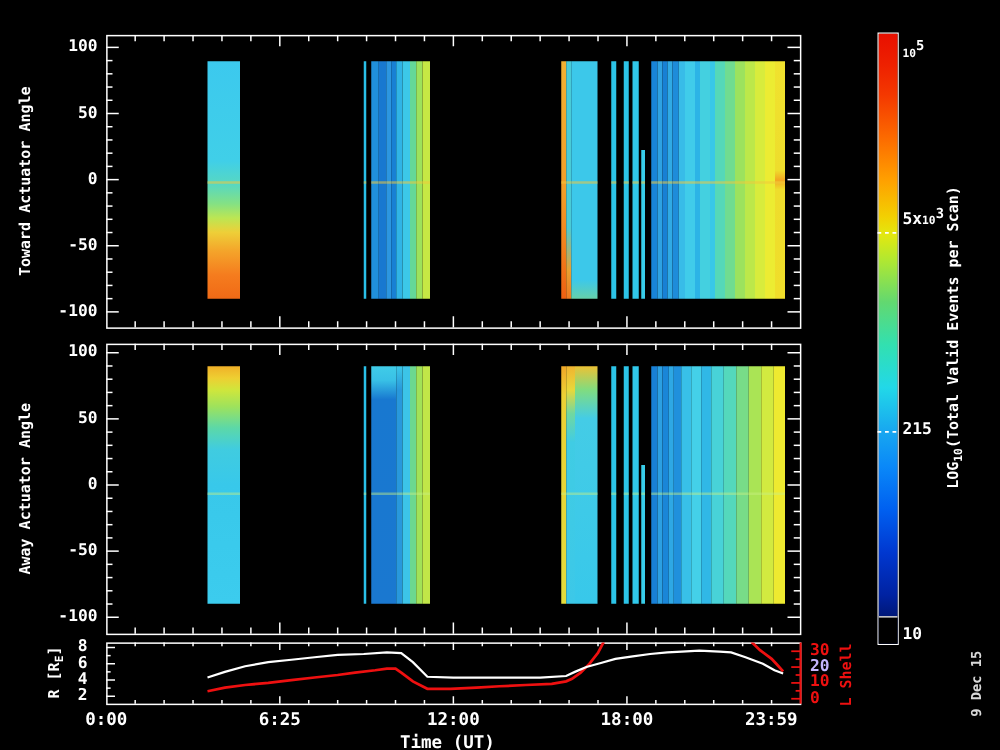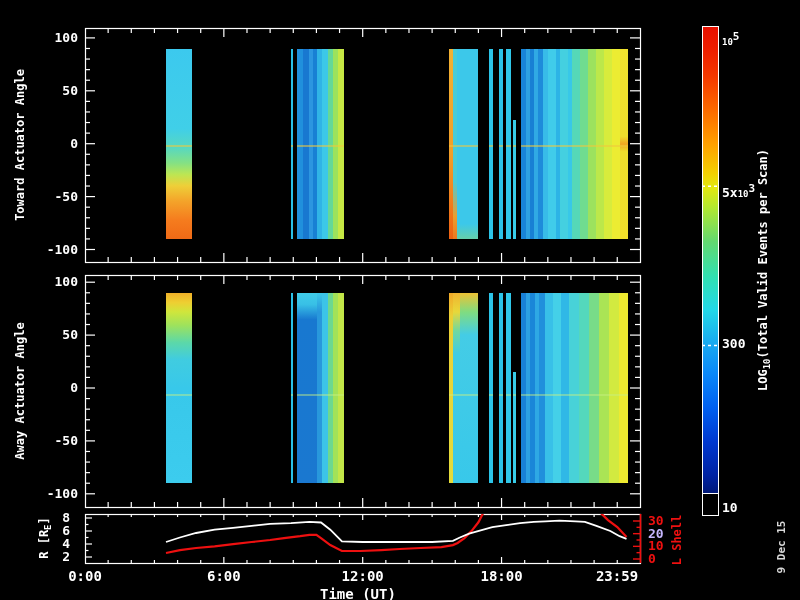--- a/index.html
+++ b/index.html
@@ -488,39 +488,39 @@
       <clipPath id="p3clip">
         <rect x="85" y="514" width="555" height="49"></rect>
       </clipPath>
       <g clip-path="url(#p3clip)">
         <polyline points="166.0,553.0 179.9,550.1 196.1,548.0 214.6,546.3 233.1,544.1 251.6,542.0 270.1,540.0 284.0,538.1 300.2,536.2 309.5,534.9 316.4,534.9 321.0,538.1 330.3,545.1 341.9,551.0 360.4,551.0 381.2,550.1 399.7,549.0 420.6,548.0 441.4,547.1 452.9,545.1 457.6,543.0 464.5,538.1 471.5,531.1 478.4,522.3 483.0,513.4" fill="none" stroke="#ee1010" stroke-width="2.2"></polyline>
         <polyline points="601.1,513.4 608.0,520.1 617.3,527.1 621.9,532.0 626.5,537.1" fill="none" stroke="#ee1010" stroke-width="2.2"></polyline>
         <polyline points="166.0,542.0 179.9,537.5 196.1,533.0 214.6,529.7 233.1,527.8 251.6,525.8 270.1,523.9 291.0,523.2 309.5,521.9 321.0,522.5 330.3,529.7 341.9,541.4 362.7,542.0 385.8,542.0 409.0,542.0 432.1,542.0 452.9,540.8 459.9,537.5 469.1,533.6 480.7,530.4 492.3,527.1 506.2,525.1 520.1,523.2 533.9,521.9 545.5,521.3 559.4,520.6 575.6,521.3 584.9,521.9 596.4,525.8 610.3,531.0 619.6,536.2 626.5,538.8" fill="none" stroke="#ffffff" stroke-width="1.8"></polyline>
       </g>
     </svg>
 <div class="cbtick" style="left: 722px; top: 29.88px;"><span class="cb-base">10</span><sup>5</sup></div>
-    <div class="cbtick" style="left: 722px; top: 182px;">5x<span class="cb-base">10</span><sup>3</sup></div>
-    <div class="cbtick" style="left: 722px; top: 336.48px;">300</div>
+    <div class="cbtick" style="left: 722px; top: 164px;">5x<span class="cb-base">10</span><sup>3</sup></div>
+    <div class="cbtick" style="left: 722px; top: 336.48px;">215</div>
     <div class="cbtick" style="left: 722px; top: 499.65px;">10</div>
     <div class="ticklab" style="left: 32px; top: 29.9px; width: 46px; text-align: right;">100</div>
     <div class="ticklab" style="left: 32px; top: 82.8px; width: 46px; text-align: right;">50</div>
     <div class="ticklab" style="left: 32px; top: 135.7px; width: 46px; text-align: right;">0</div>
     <div class="ticklab" style="left: 32px; top: 188.6px; width: 46px; text-align: right;">-50</div>
     <div class="ticklab" style="left: 32px; top: 241.5px; width: 46px; text-align: right;">-100</div>
     <div class="ticklab" style="left: 32px; top: 274.2px; width: 46px; text-align: right;">100</div>
     <div class="ticklab" style="left: 32px; top: 327.1px; width: 46px; text-align: right;">50</div>
     <div class="ticklab" style="left: 32px; top: 380px; width: 46px; text-align: right;">0</div>
     <div class="ticklab" style="left: 32px; top: 432.9px; width: 46px; text-align: right;">-50</div>
     <div class="ticklab" style="left: 32px; top: 485.8px; width: 46px; text-align: right;">-100</div>
     <div class="ticklab" style="left: 38px; top: 510px; width: 32px; text-align: right;">8</div>
     <div class="ticklab" style="left: 38px; top: 523px; width: 32px; text-align: right;">6</div>
     <div class="ticklab" style="left: 38px; top: 536px; width: 32px; text-align: right;">4</div>
     <div class="ticklab" style="left: 38px; top: 549px; width: 32px; text-align: right;">2</div>
     <div class="ticklab" style="left: 648px; top: 512.999px; width: 36px; text-align: left; color: rgb(238, 16, 16);">30</div>
     <div class="ticklab" style="left: 648px; top: 525.666px; width: 36px; text-align: left; color: #c4b5fd;">20</div>
     <div class="ticklab" style="left: 648px; top: 538.333px; width: 36px; text-align: left; color: rgb(238, 16, 16);">10</div>
     <div class="ticklab" style="left: 648px; top: 551px; width: 36px; text-align: left; color: rgb(238, 16, 16);">0</div>
     <div class="xlab" style="left: 53px; top: 568px; width: 64px;">0:00</div>
-    <div class="xlab" style="left: 191.848px; top: 568px; width: 64px;">6:00</div>
+    <div class="xlab" style="left: 191.848px; top: 568px; width: 64px;">6:25</div>
     <div class="xlab" style="left: 330.697px; top: 568px; width: 64px;">12:00</div>
     <div class="xlab" style="left: 469.545px; top: 568px; width: 64px;">18:00</div>
     <div class="xlab" style="left: 585px; top: 568px; width: 64px;">23:59</div>
   </div>
 
 </body></html>

